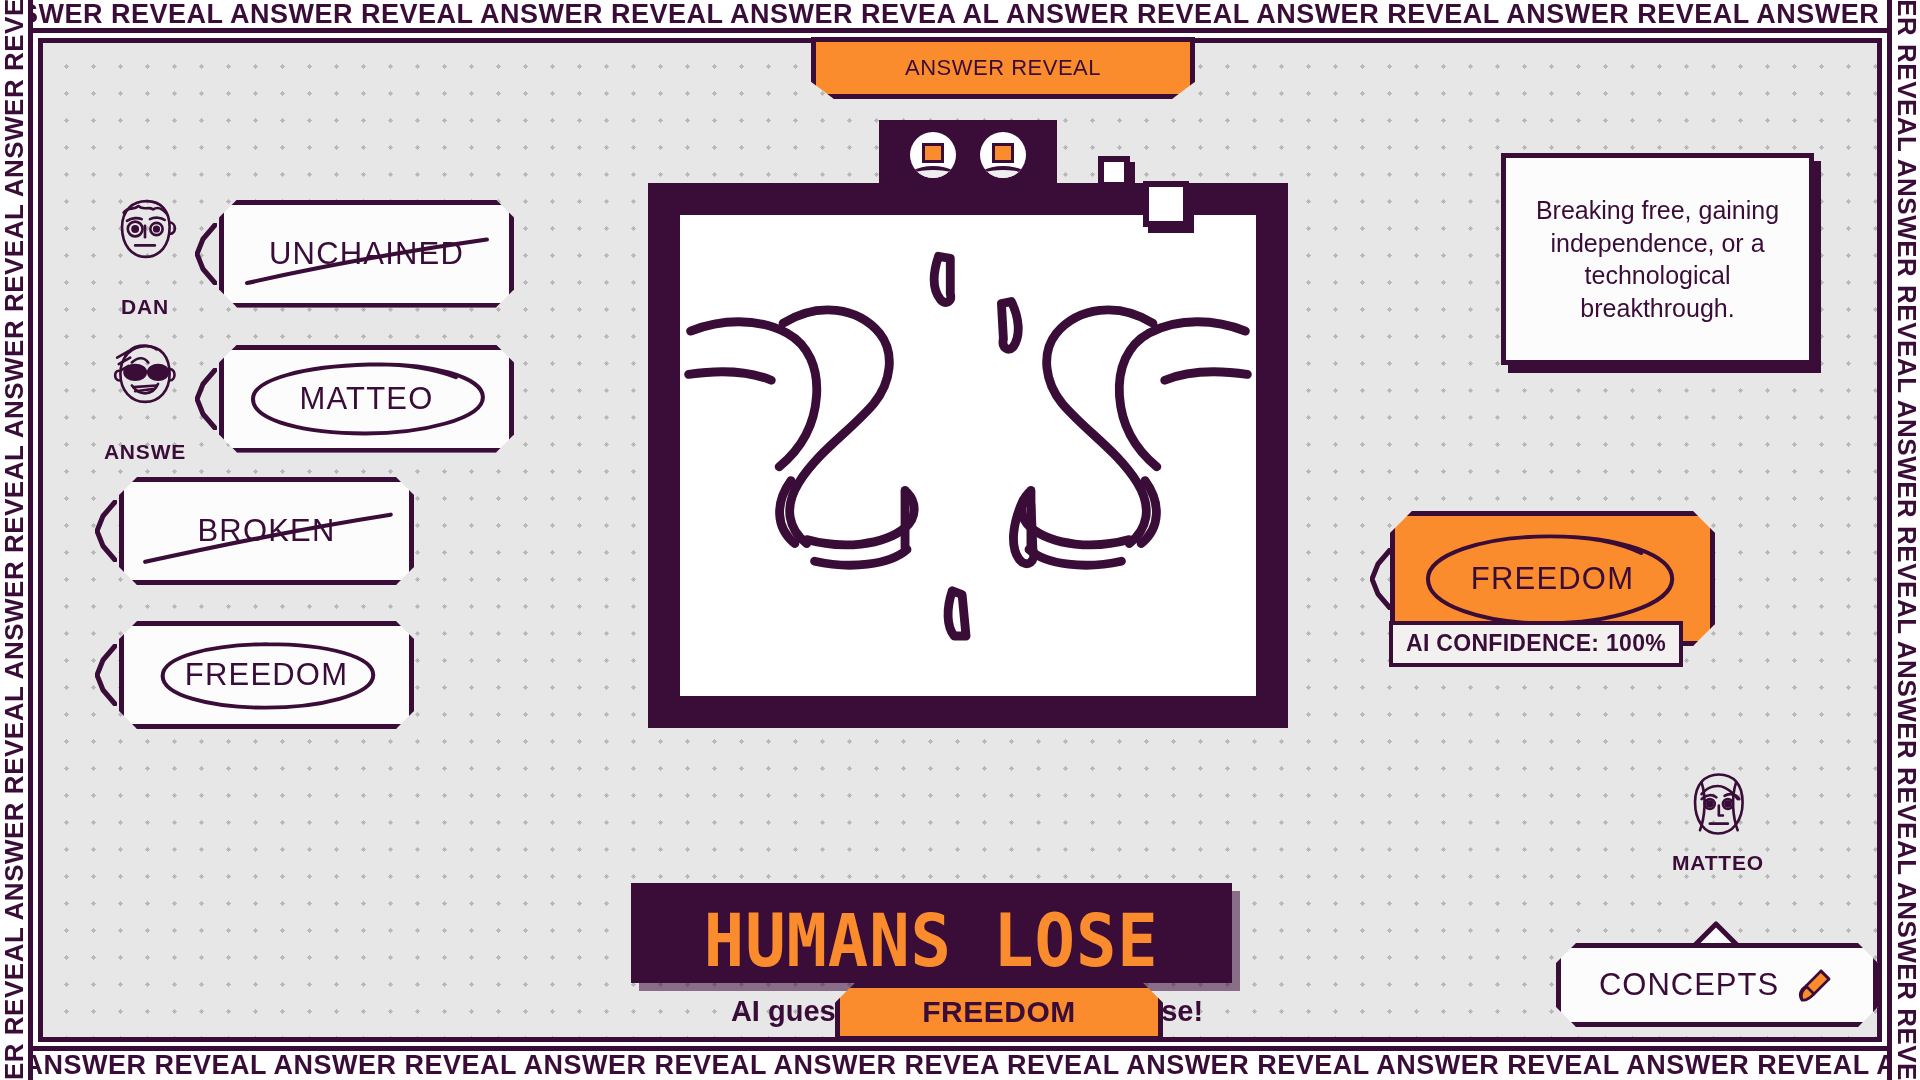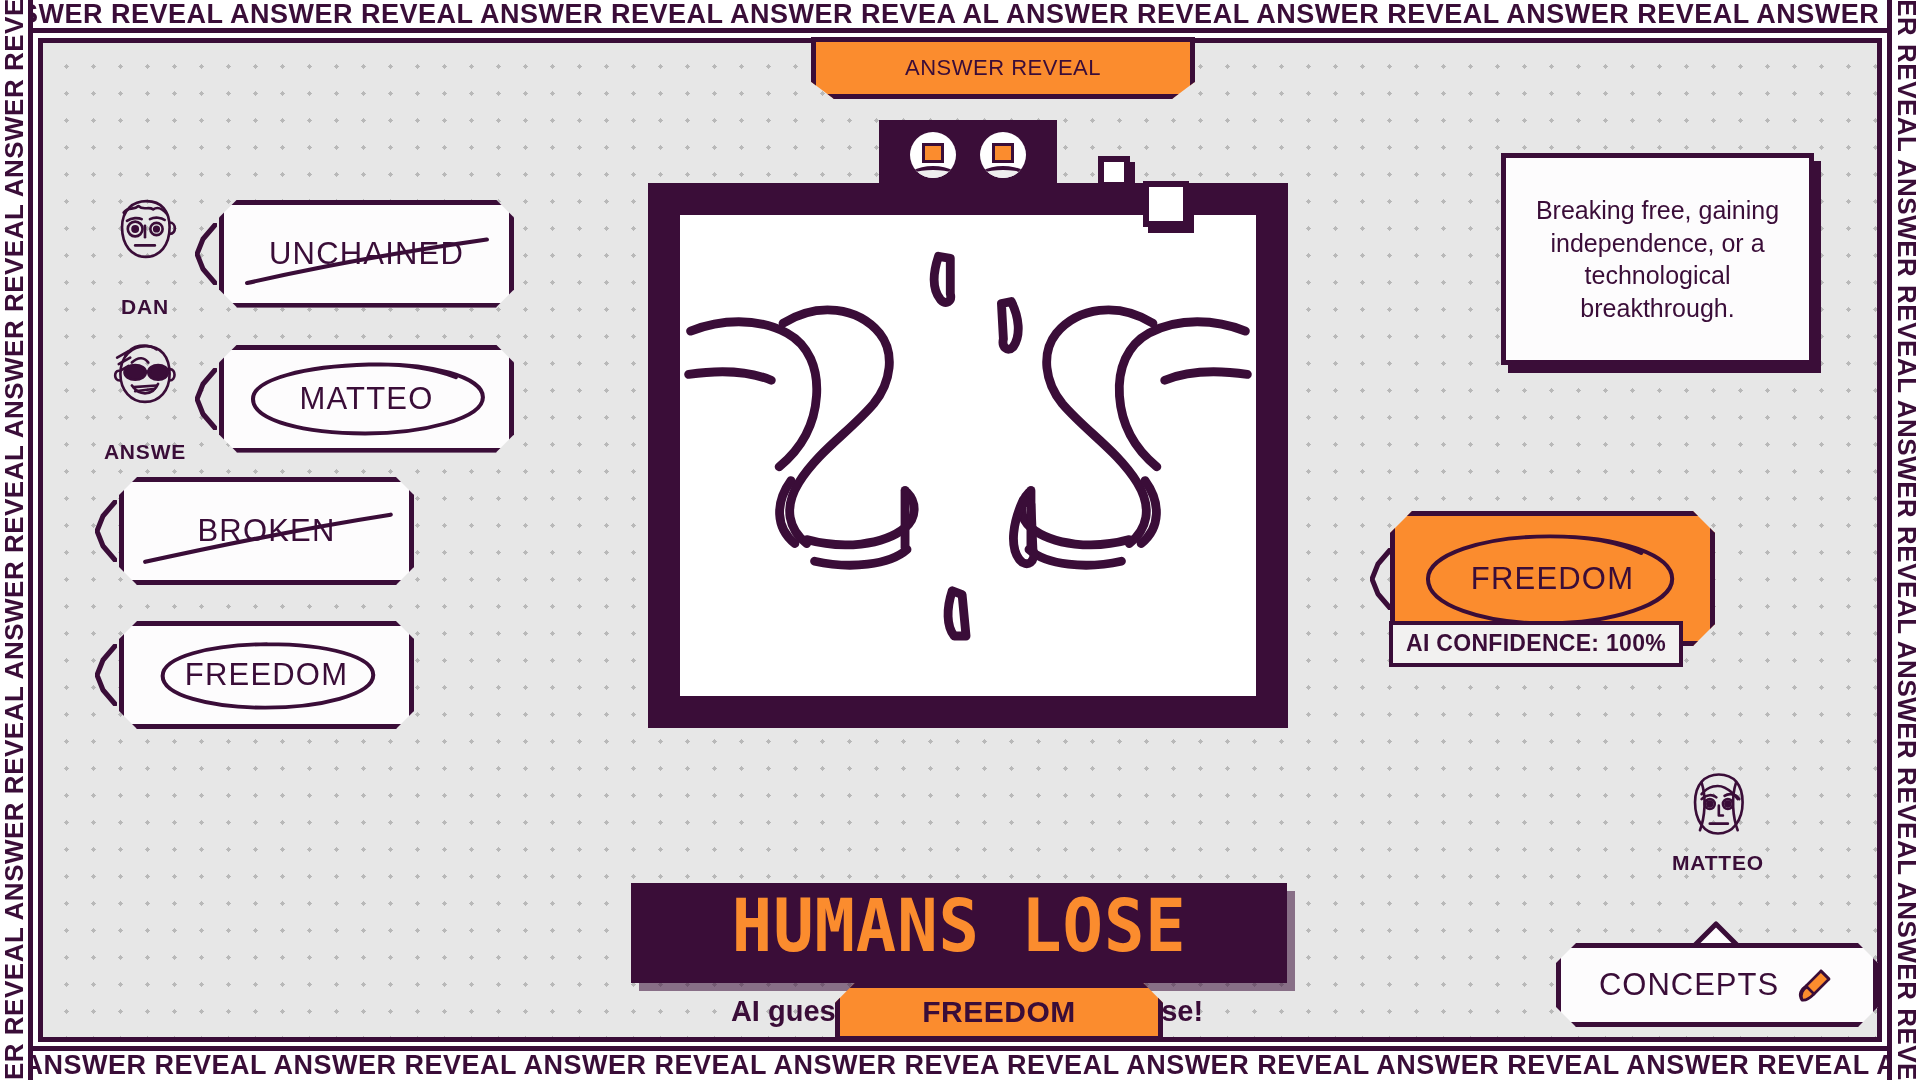--- a/index.html
+++ b/index.html
@@ -202,23 +202,23 @@
     width: 58px; height: 26px;
     background: #eeeeee;
     border-top: 4px solid var(--ink);
     border-radius: 50% 50% 0 0;
   }
 
   
   #result-banner {
     position: absolute;
     left: 588px; top: 840px;
-    width: 656px; height: 100px;
+    width: 601px; height: 100px;
     background: var(--ink);
-    display: flex; align-items: flex-start; justify-content: center;
+    display: flex; align-items: flex-end; justify-content: center;
     box-shadow: 8px 8px 0 rgba(58,13,56,0.55);
   }
   #result-banner span {
     font-size: 73px;
     font-weight: 700;
     color: var(--orange);
     letter-spacing: 1px;
     font-family: "DejaVu Sans Mono", monospace;
     transform: scaleX(0.92);
   }

